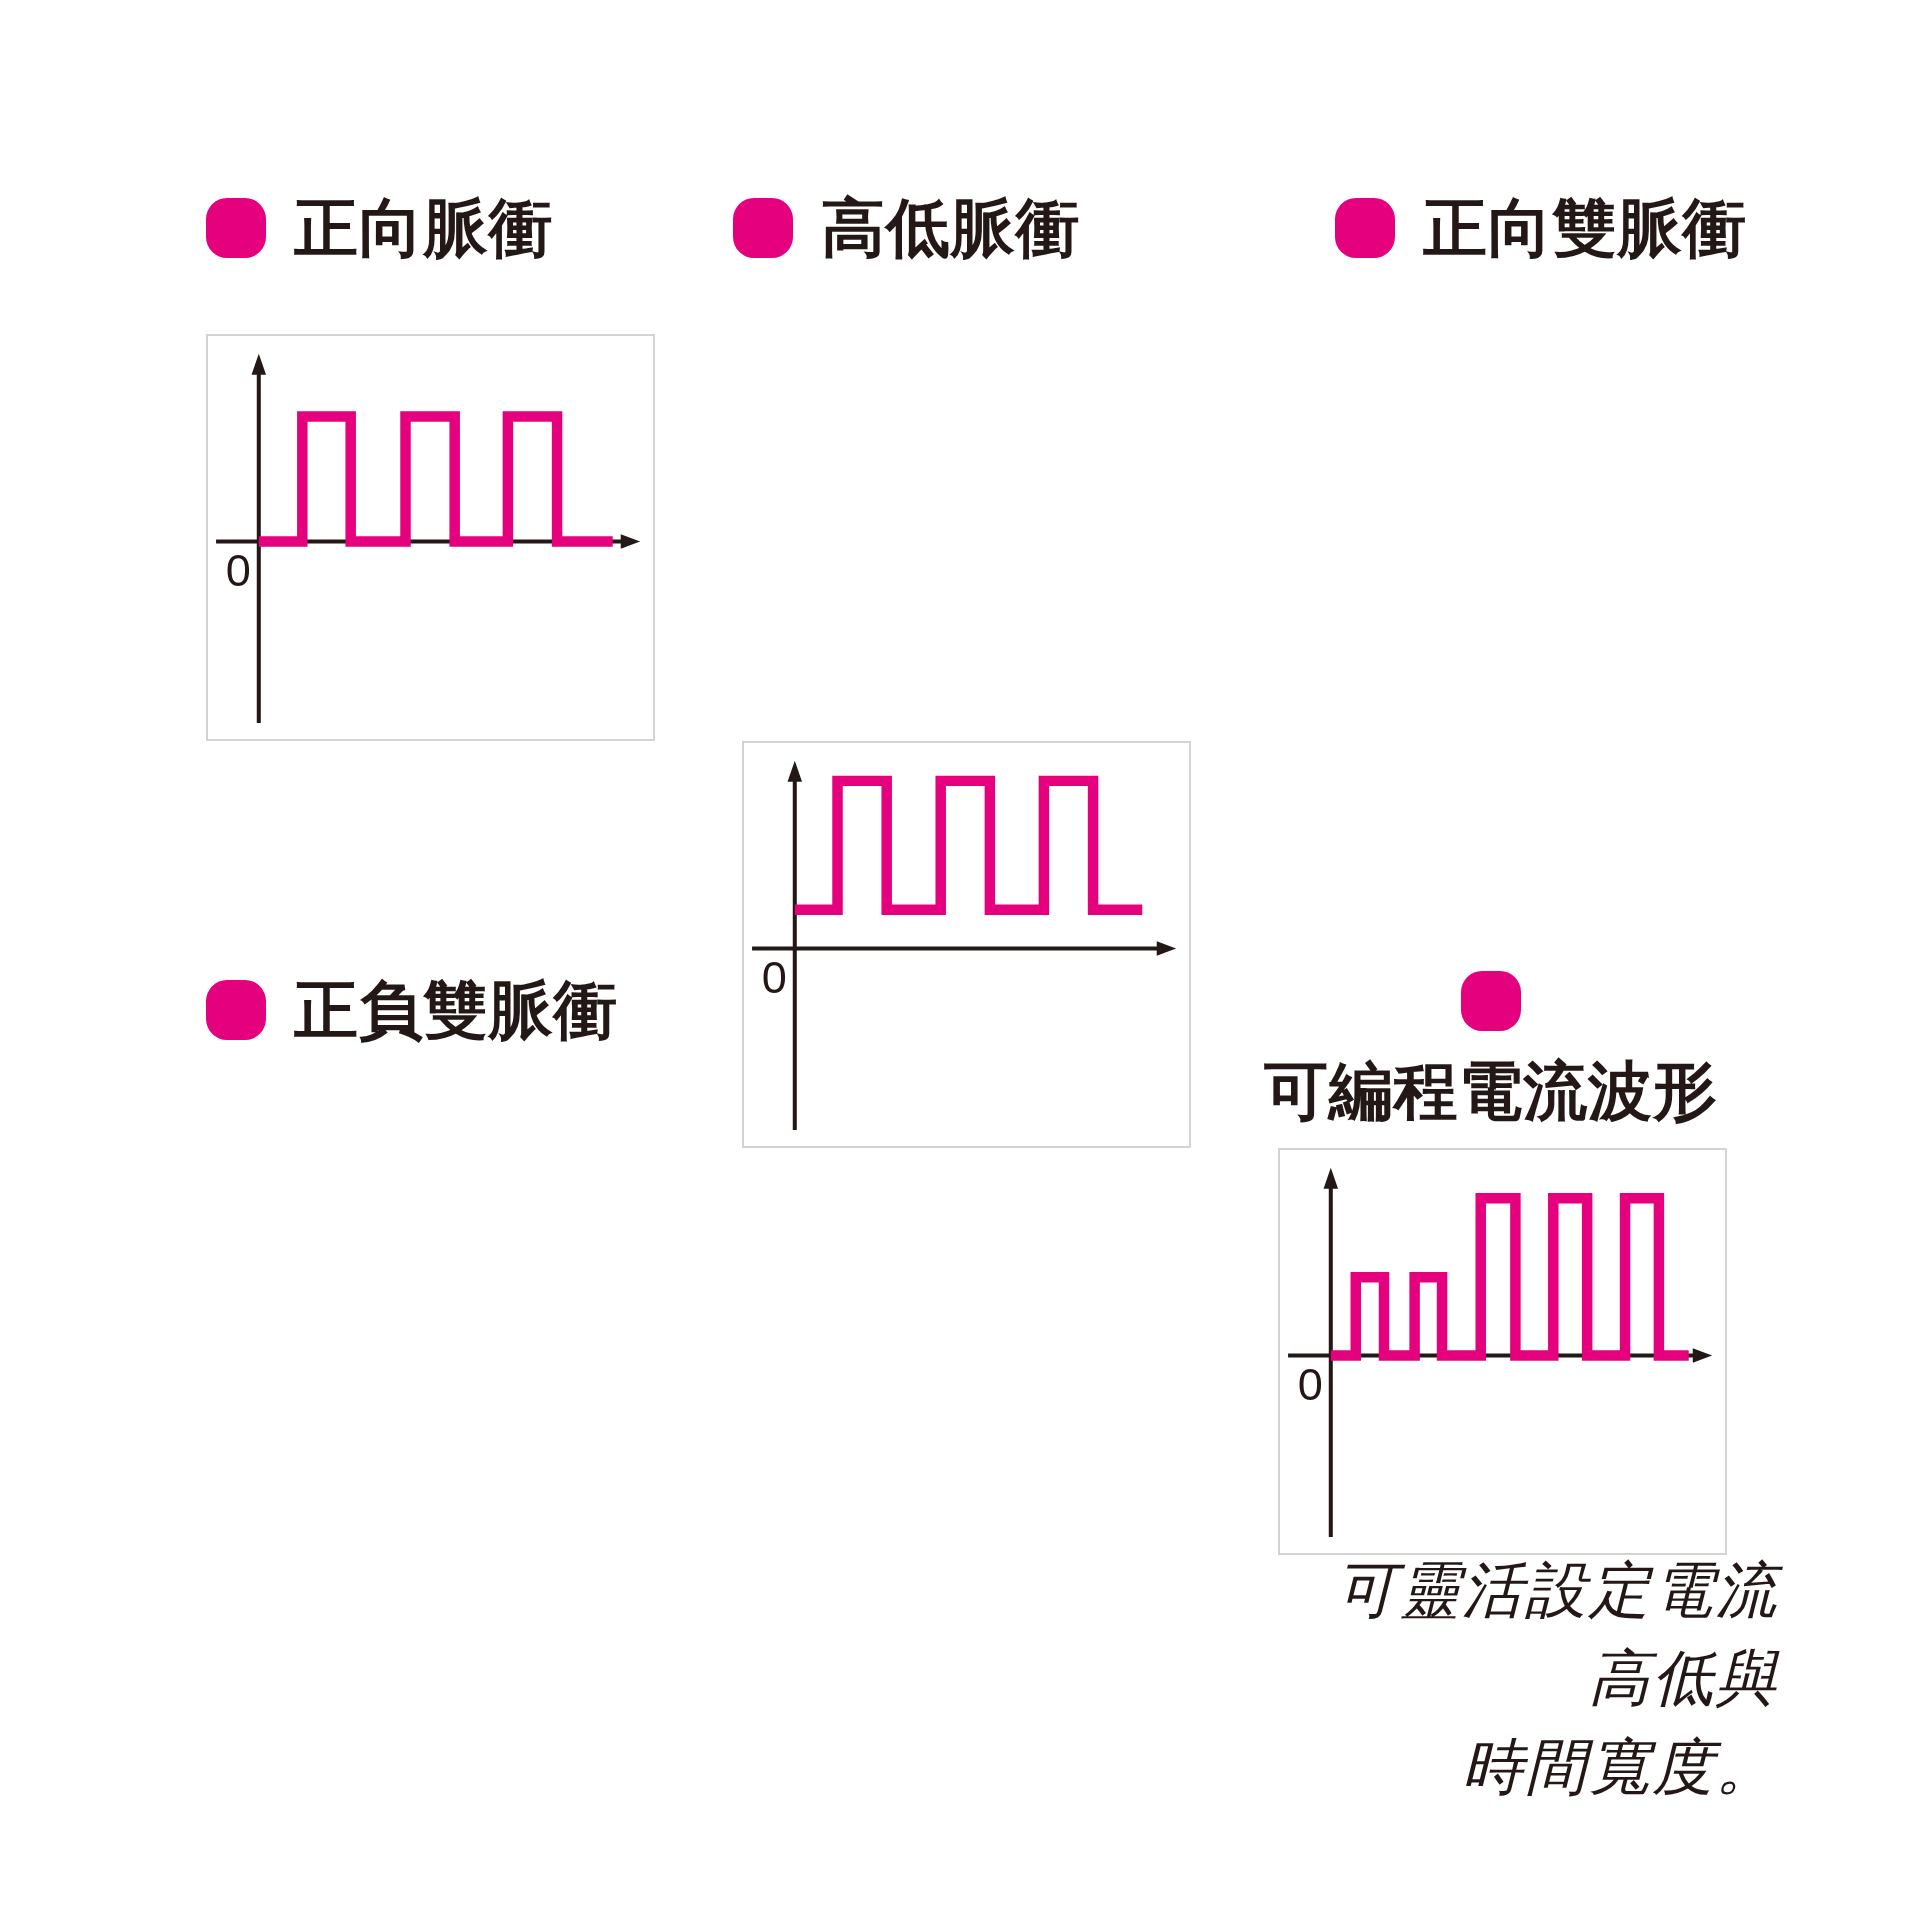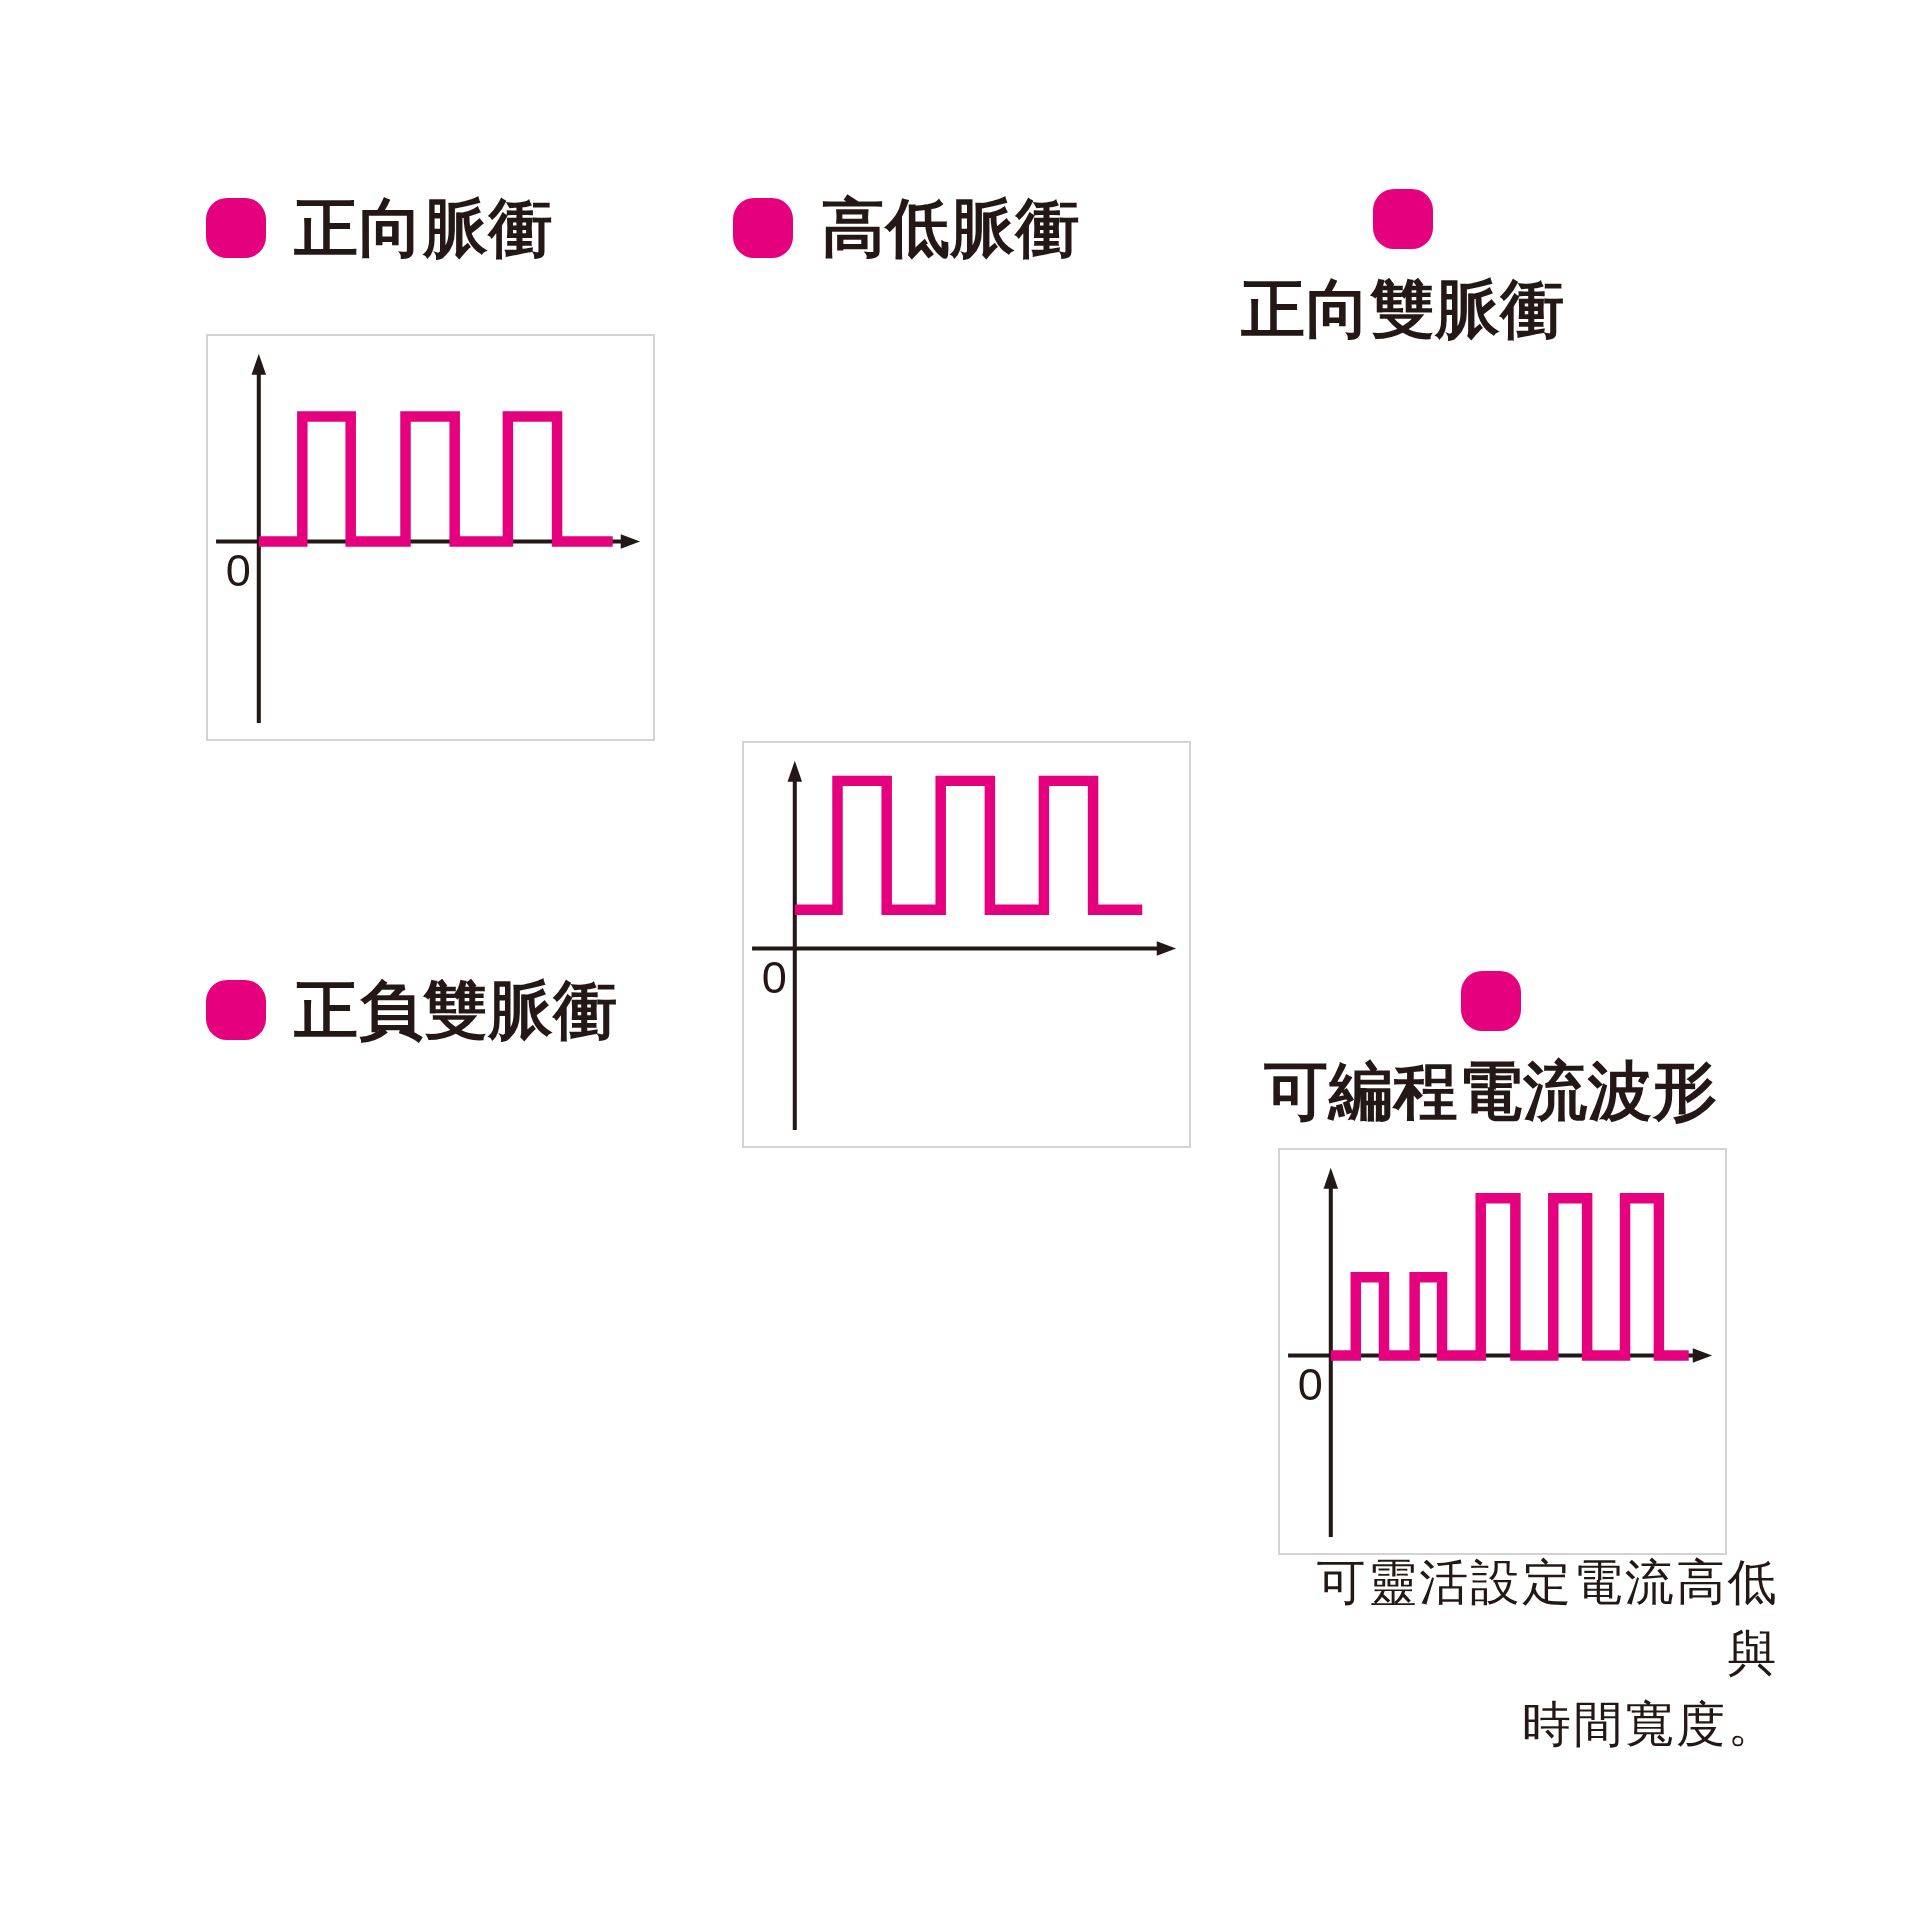--- a/index.html
+++ b/index.html
@@ -46,33 +46,34 @@
     position:relative;
     border:2.4px solid #d3d3d3;
     background:#ffffff;
     box-sizing:border-box;
   }
   .panel svg{display:block;width:100%;height:100%;}
 
   
   .caption{
     font-family:"Liberation Serif","DejaVu Serif",serif;
-    font-size:49px;
+    font-size:61px;
     line-height:1.45;
     color:#231815;
     letter-spacing:2.4px;
     white-space:pre-line;
+    font-style:italic;
   }
 
   
   #t1{left:206px;top:189px;}
   #p1{left:206px;top:334px;width:449px;height:407px;}
   #t2{left:733px;top:189px;}
   #p2{left:742px;top:334px;width:449px;height:407px;}
-  #t3{left:1241px;top:189px;flex-direction:column;}
+  #t3{left:1335px;top:189px;}
   #p3{left:1278px;top:334px;width:449px;height:407px;}
 
   #t4{left:206px;top:971px;}
   #t5{left:733px;top:971px;}
   #t6{left:1264px;top:971px;flex-direction:column;}
   #cap6{left:1274px;top:1547px;width:505px;}
 </style>
 </head>
 <body>
 

